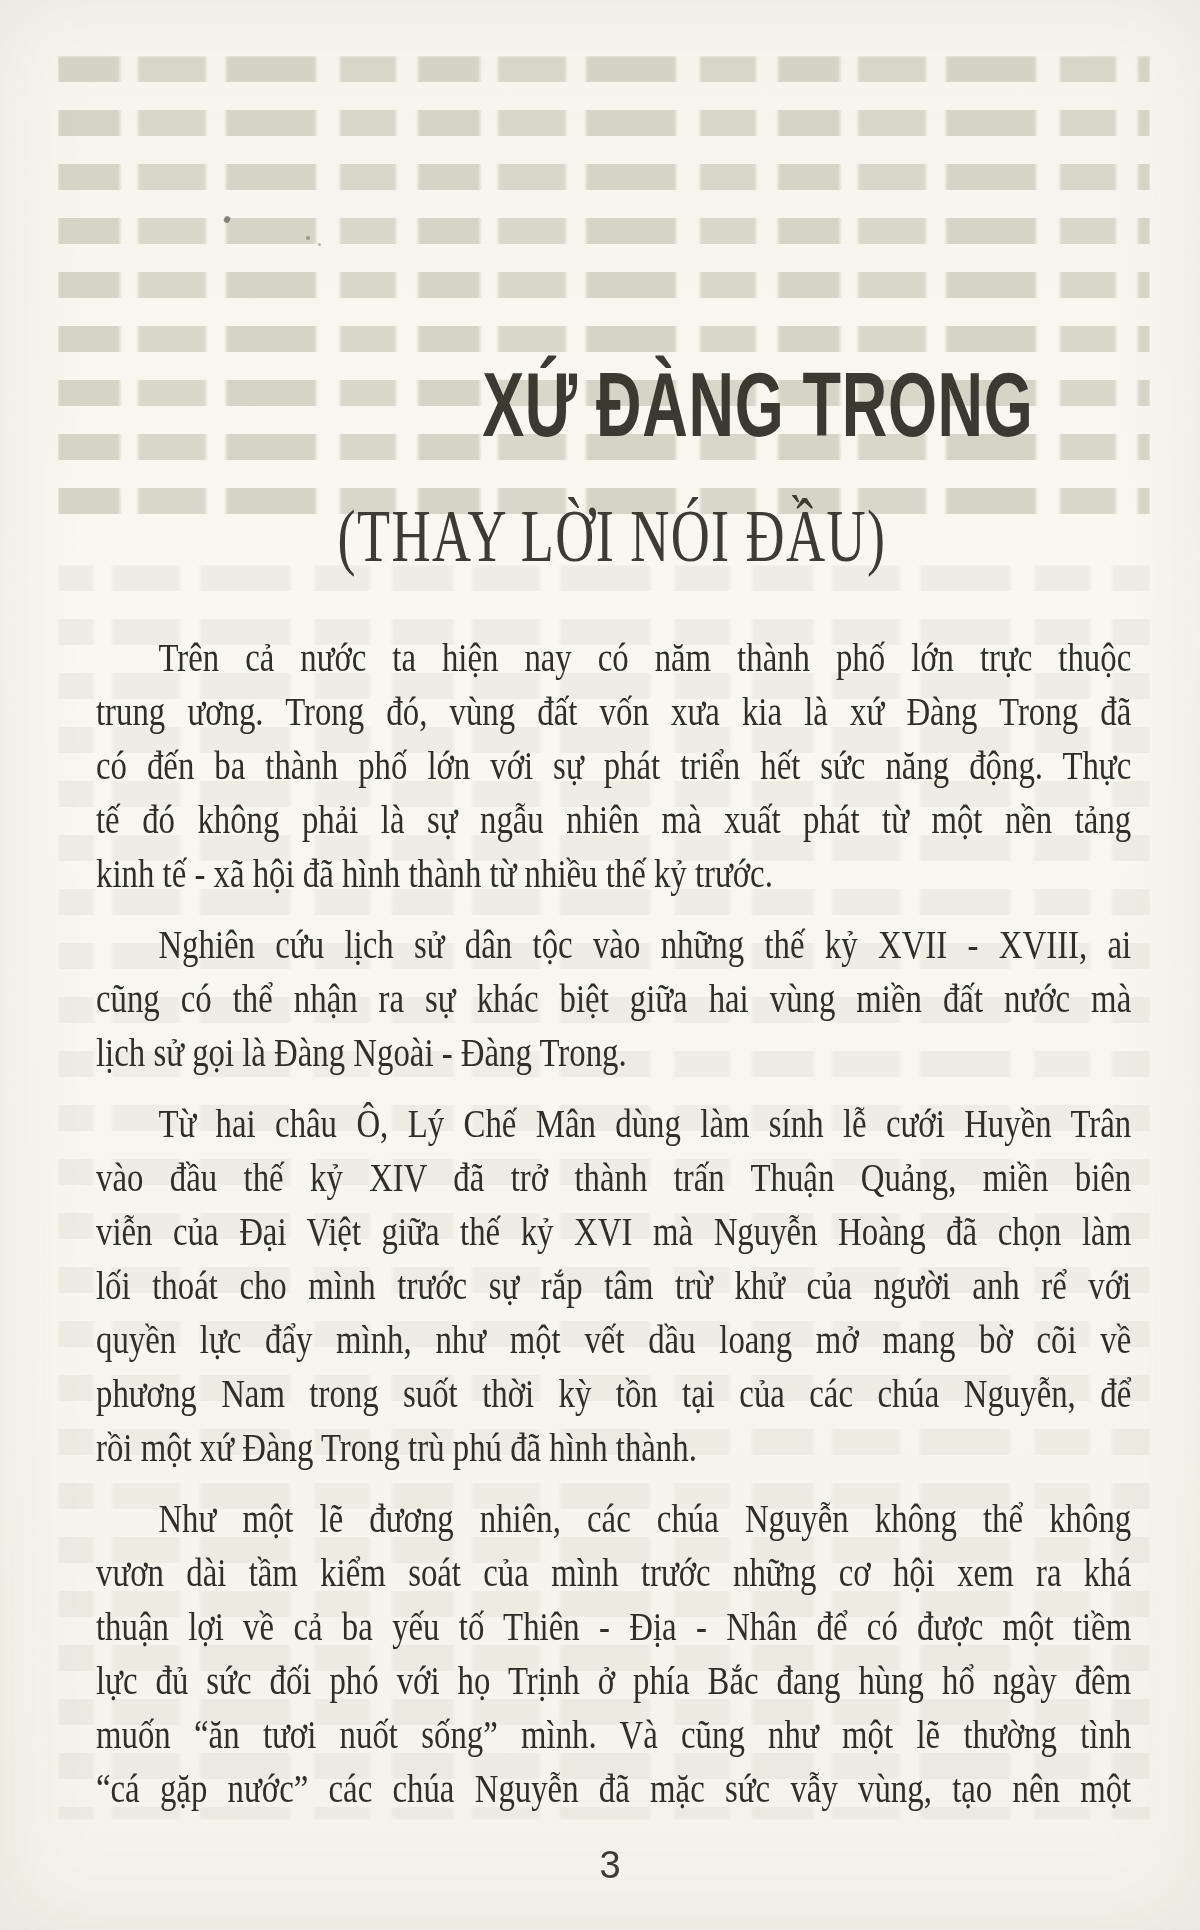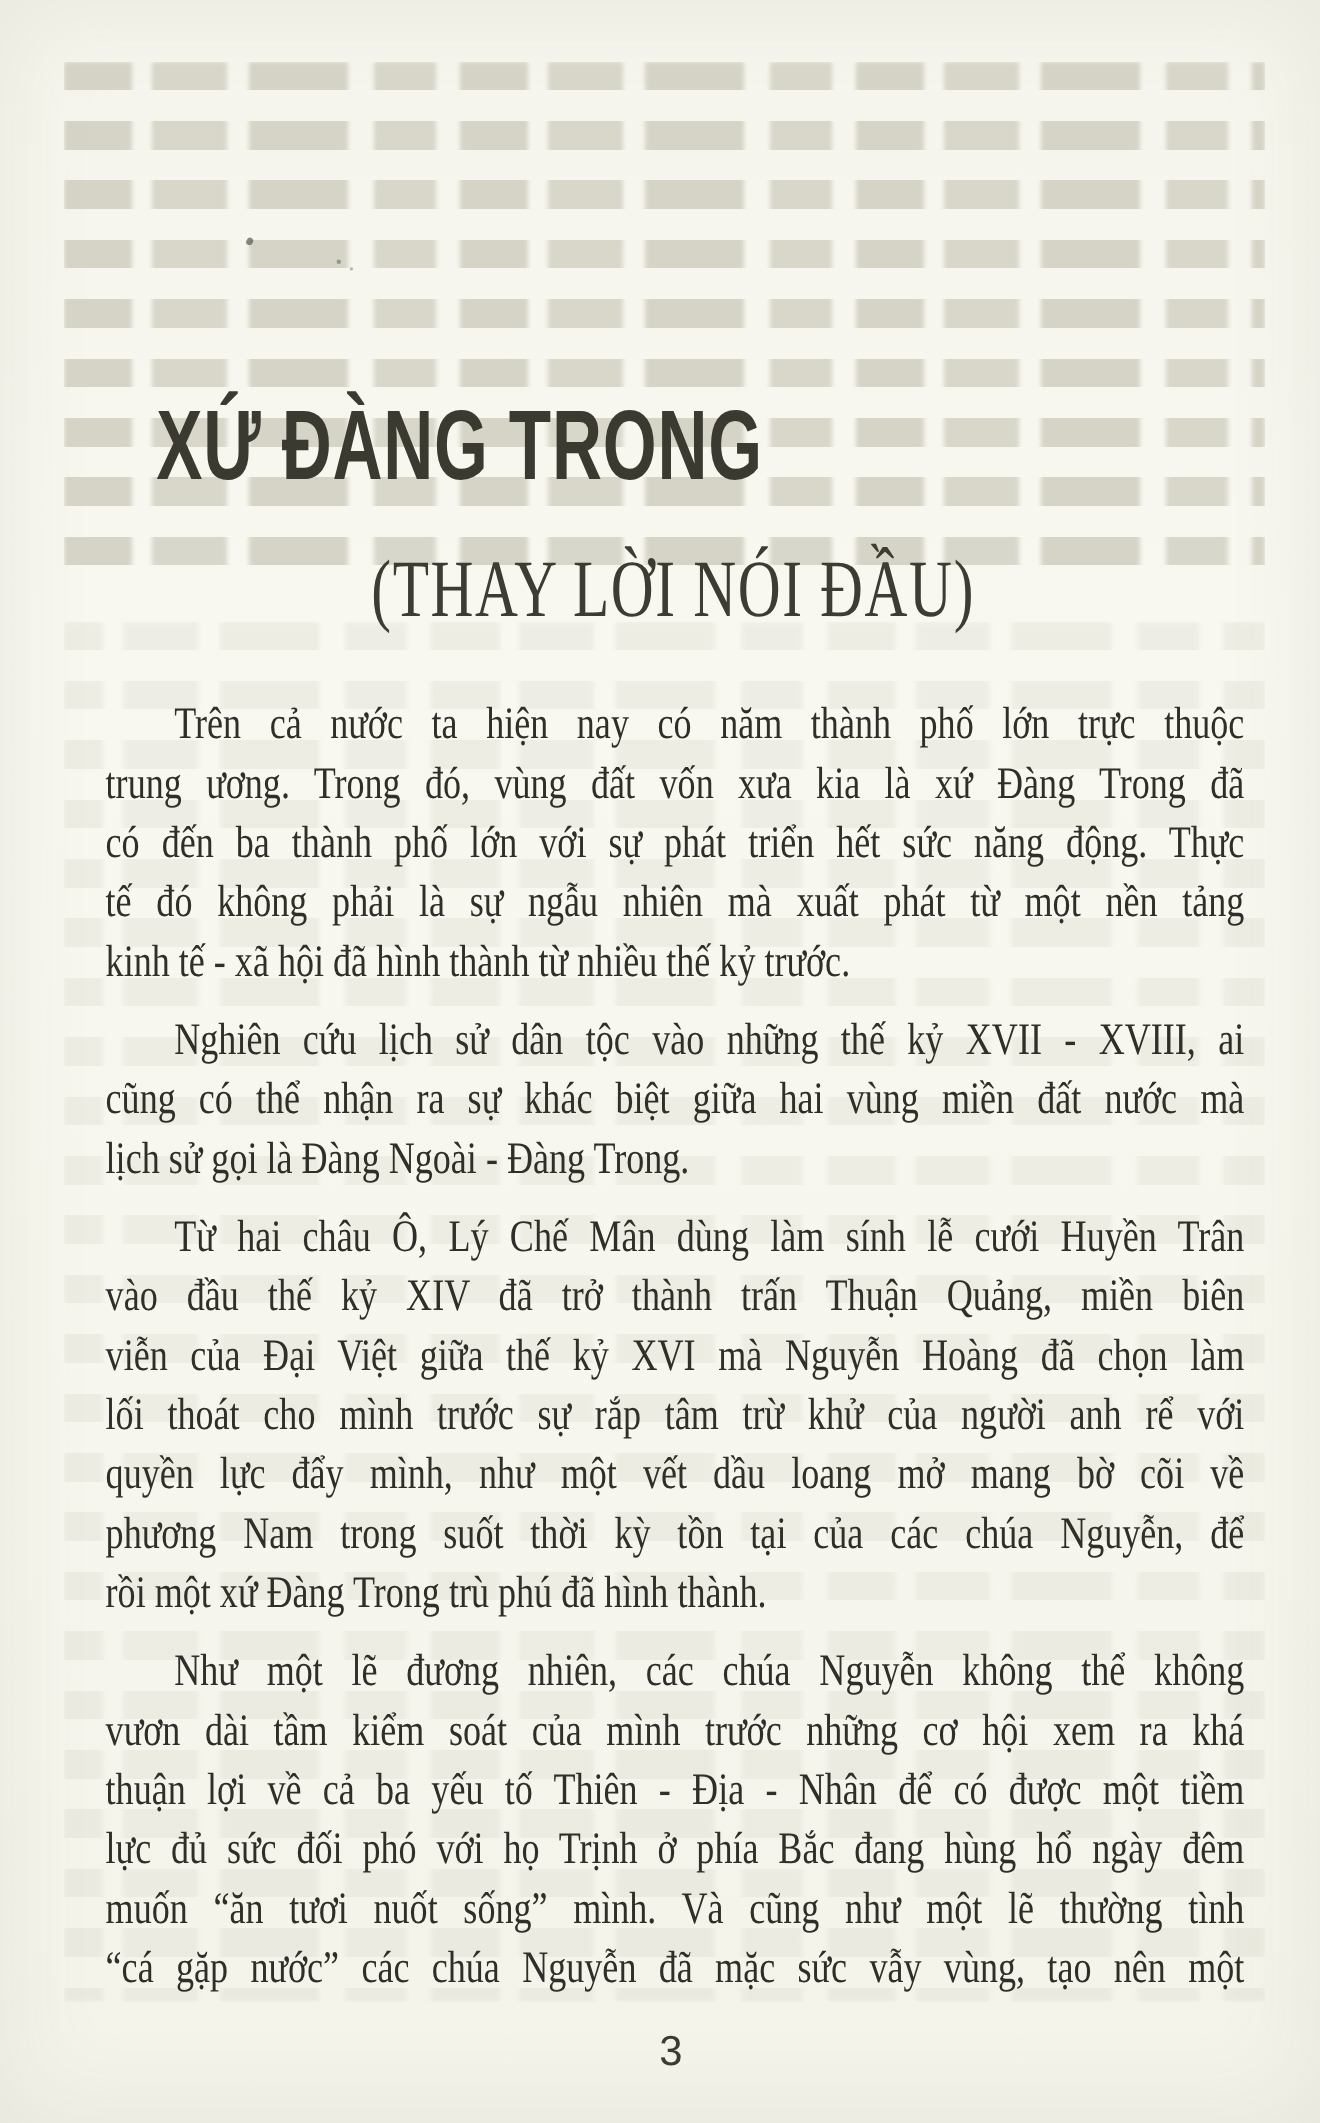--- a/index.html
+++ b/index.html
@@ -23,21 +23,21 @@
       #b7b6a3 168px 258px, transparent 258px 282px,
       #bcbbaa 282px 338px, transparent 338px 360px);
     -webkit-mask-image:repeating-linear-gradient(180deg,#000 0 26px,transparent 26px 54px);
             mask-image:repeating-linear-gradient(180deg,#000 0 26px,transparent 26px 54px);
   }
   .ghost-top{top:56px;height:464px;opacity:.52;}
   .ghost-body{top:565px;height:1255px;opacity:.15;background-position:-26px 0;}
   
   .title-wrap{
     position:absolute;top:356px;left:0;width:1152px;
-    text-align:left;padding-left:24px;box-sizing:border-box;z-index:2;
+    text-align:right;padding-left:24px;box-sizing:border-box;z-index:2;
   }
   .title-wrap .t{
     display:inline-block;
     font-family:"Liberation Sans","DejaVu Sans",sans-serif;
     font-weight:bold;font-size:90px;line-height:1.1;
     letter-spacing:1px;color:#3b3a31;
     transform:scaleX(.70);transform-origin:50% 50%;
     white-space:nowrap;
   }
   .subtitle-wrap{

